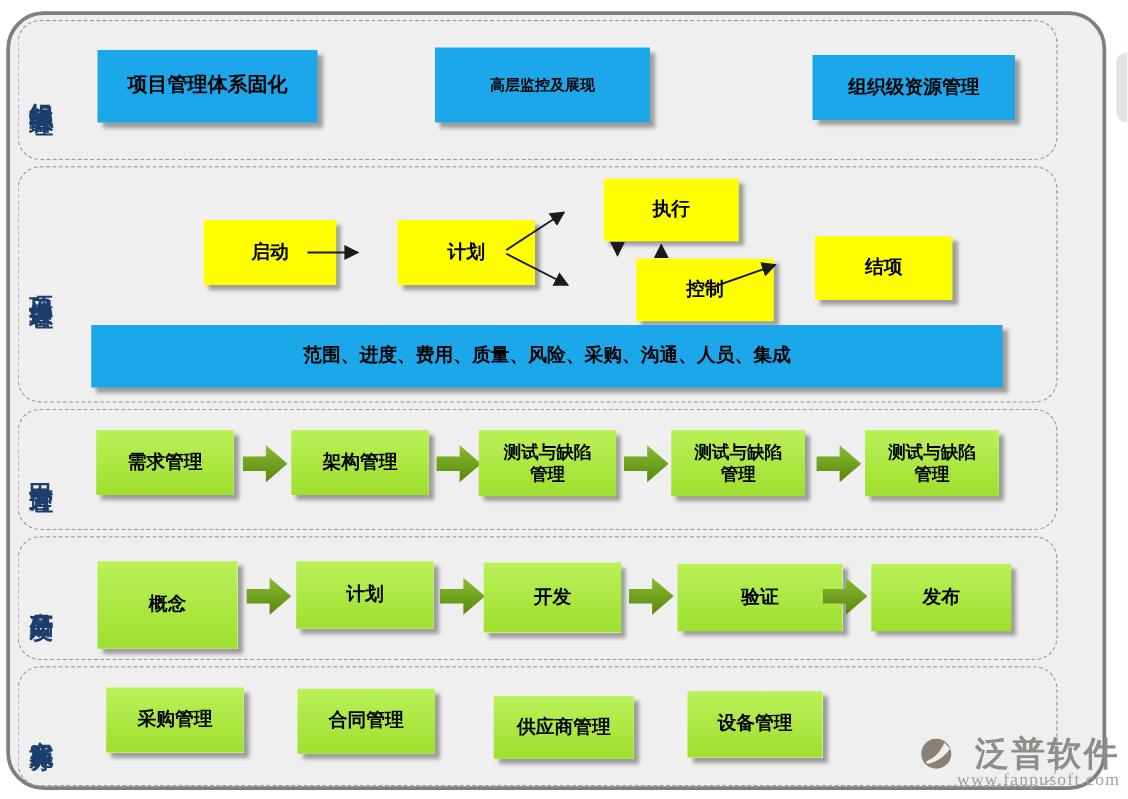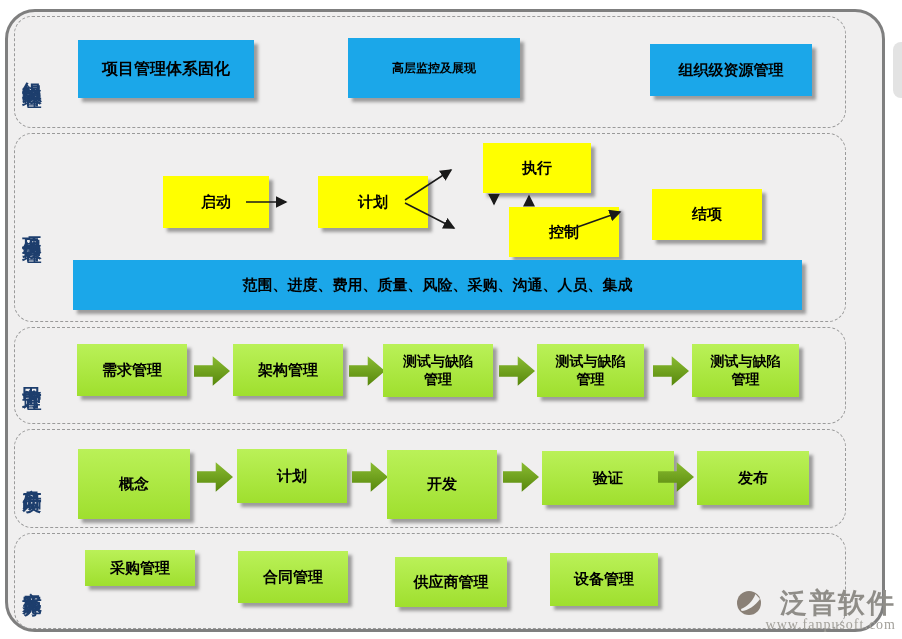--- a/index.html
+++ b/index.html
@@ -101,29 +101,29 @@
 <div class="box green two-line" style="left:537px;top:344px;width:107px;height:53px">测试与缺陷管理</div>
 <div class="flow-arrow" style="left:653px;top:355px"></div>
 <div class="box green two-line" style="left:692px;top:344px;width:107px;height:53px">测试与缺陷管理</div>
 
 <div class="section s4"></div>
 <div class="vlabel" style="top:478px">产品研发</div>
 <div class="box green" style="left:78px;top:449px;width:112px;height:70px">概念</div>
 <div class="flow-arrow" style="left:197px;top:461px"></div>
 <div class="box green" style="left:237px;top:449px;width:110px;height:54px">计划</div>
 <div class="flow-arrow" style="left:352px;top:461px"></div>
-<div class="box green" style="left:387px;top:450px;width:110px;height:69px">开发</div>
+<div class="box green" style="left:387px;top:450px;width:110px;height:56px">开发</div>
 <div class="flow-arrow" style="left:503px;top:461px"></div>
 <div class="box green" style="left:542px;top:451px;width:132px;height:54px">验证</div>
 <div class="flow-arrow" style="left:658px;top:461px"></div>
 <div class="box green" style="left:697px;top:451px;width:112px;height:54px">发布</div>
 
 <div class="section s5"></div>
 <div class="vlabel" style="top:581px">实施服务</div>
-<div class="box green" style="left:85px;top:550px;width:110px;height:36px">采购管理</div>
+<div class="box green" style="left:85px;top:550px;width:110px;height:52px">采购管理</div>
 <div class="box green" style="left:238px;top:551px;width:110px;height:52px">合同管理</div>
 <div class="box green" style="left:395px;top:557px;width:112px;height:50px">供应商管理</div>
 <div class="box green" style="left:550px;top:553px;width:108px;height:53px">设备管理</div>
 
 <div class="watermark">
   <div class="wm-row">
     <span style="display:inline-flex">
       <svg width="26" height="26" viewBox="0 0 26 26">
         <circle cx="13" cy="13" r="12" fill="#8a8076"></circle>
         <path d="M5 19 C 11 17, 16.5 11.5, 19.5 4 L 24 9 C 19 16, 12 20.5, 5.5 21 Z" fill="#f0efef"></path>

